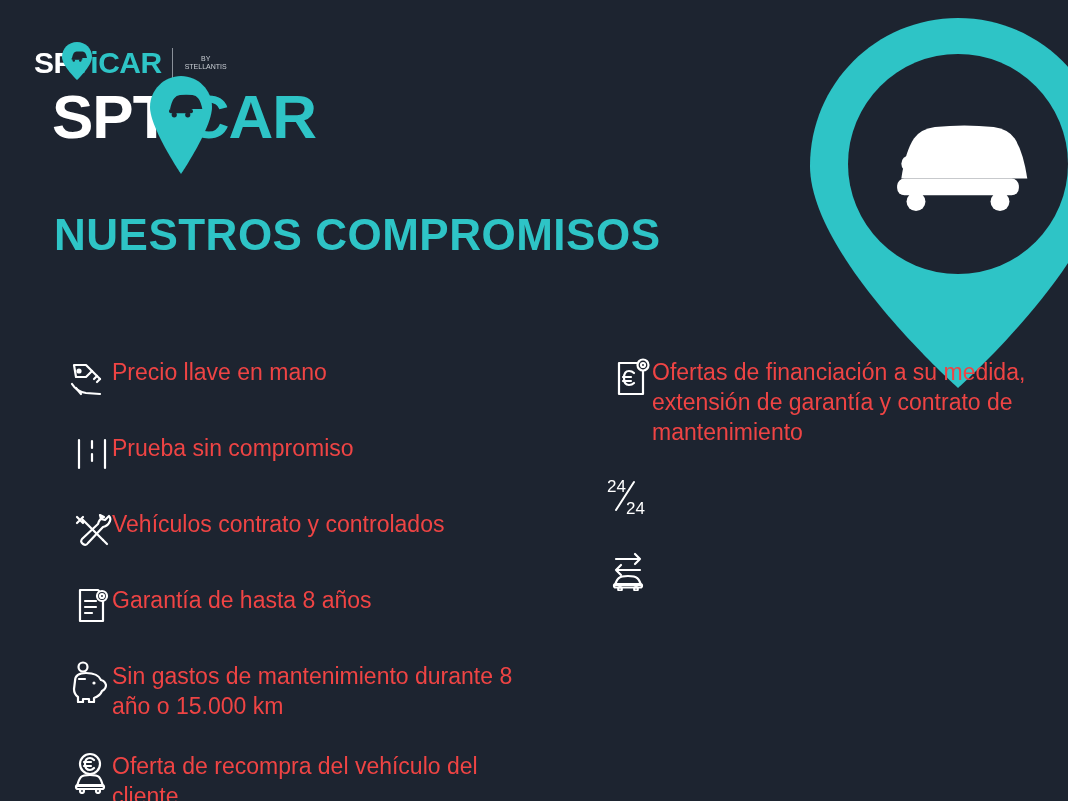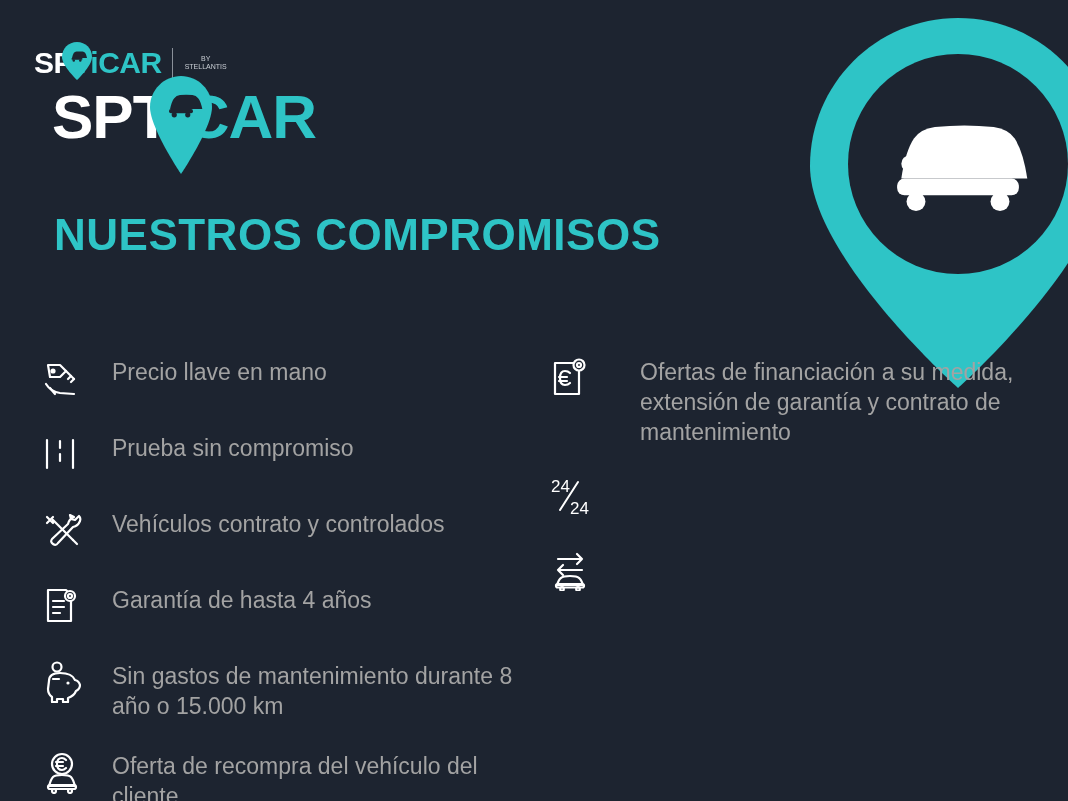--- a/index.html
+++ b/index.html
@@ -100,39 +100,39 @@
     line-height: 1.05;
     text-align: center;
   }
 
   
   .col {
     position: absolute;
     top: 352px;
   }
   .col-left  { left: 40px;  width: 510px; }
-  .col-right { left: 548px; width: 470px; }
+  .col-right { left: 560px; width: 470px; }
 
   .item {
     display: flex;
     align-items: flex-start;
     margin-bottom: 24px;
   }
   .item .ico {
     flex: 0 0 72px;
     height: 52px;
     display: flex;
     align-items: center;
-    justify-content: flex-start;
+    justify-content: flex-end;
   }
   .item .ico svg { display: block; }
   .item .label {
     font-size: 23px;
     line-height: 1.3;
-    color: #a3a3a3;
+    color: #ef4444;
     padding-top: 6px;
     font-weight: 400;
   }
   .col-right .item { margin-bottom: 22px; }
   .col-right .item .ico { flex: 0 0 92px; }
 </style>
 </head>
 <body>
 
 <div id="page">
@@ -226,21 +226,21 @@
 
     <div class="item">
       <span class="ico">
         <svg width="40" height="42" viewBox="0 0 40 42" fill="none" stroke="#ffffff" stroke-width="2.2" stroke-linecap="round" stroke-linejoin="round">
           <path d="M8 5 L26 5 L31 10 L31 36 L8 36 Z"></path>
           <path d="M13 16 L24 16 M13 22 L24 22 M13 28 L20 28"></path>
           <circle cx="30" cy="11" r="5" fill="#1d2430"></circle>
           <circle cx="30" cy="11" r="2"></circle>
         </svg>
       </span>
-      <span class="label">Garantía de hasta 4 años</span>
+      <span class="label">Garantía de hasta 8 años</span>
     </div>
 
     <div class="item">
       <span class="ico">
         <svg width="46" height="42" viewBox="0 0 46 42" fill="none" stroke="#ffffff" stroke-width="2.2" stroke-linecap="round" stroke-linejoin="round">
           <circle cx="17" cy="6" r="4.5"></circle>
           <path d="M9 20 q0 -8 11 -8 q12 0 15 7 q4 1 5 5 q0 4 -4 6 q-2 5 -8 7 l0 4 l-5 0 l0 -3 q-3 0 -6 0 l0 3 l-5 0 l0 -5 q-4 -3 -4 -8 z"></path>
           <circle cx="28" cy="22" r="1.6" fill="#ffffff" stroke="none"></circle>
           <path d="M13 18 L19 18"></path>
         </svg>

